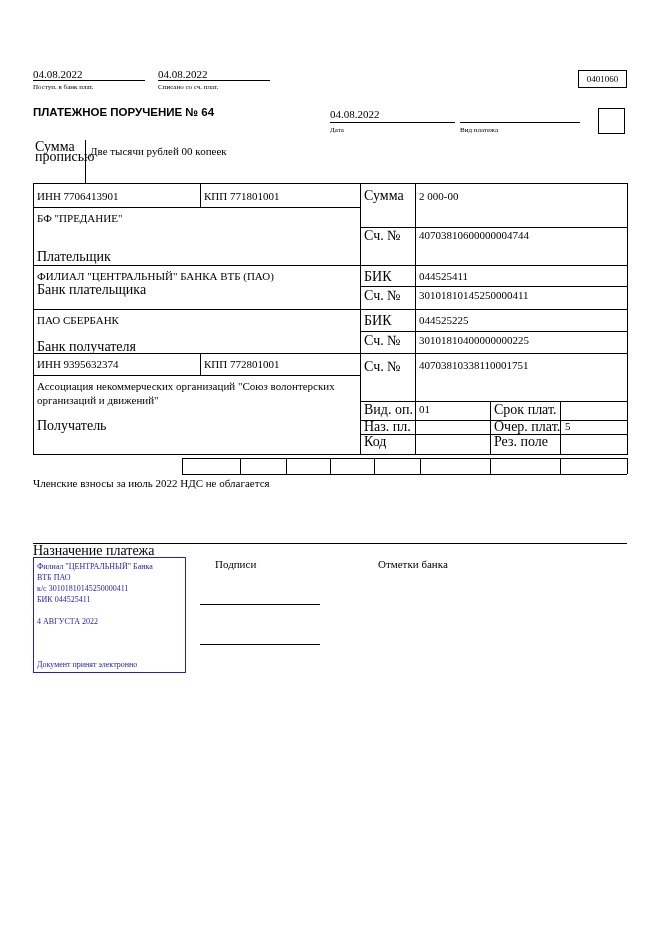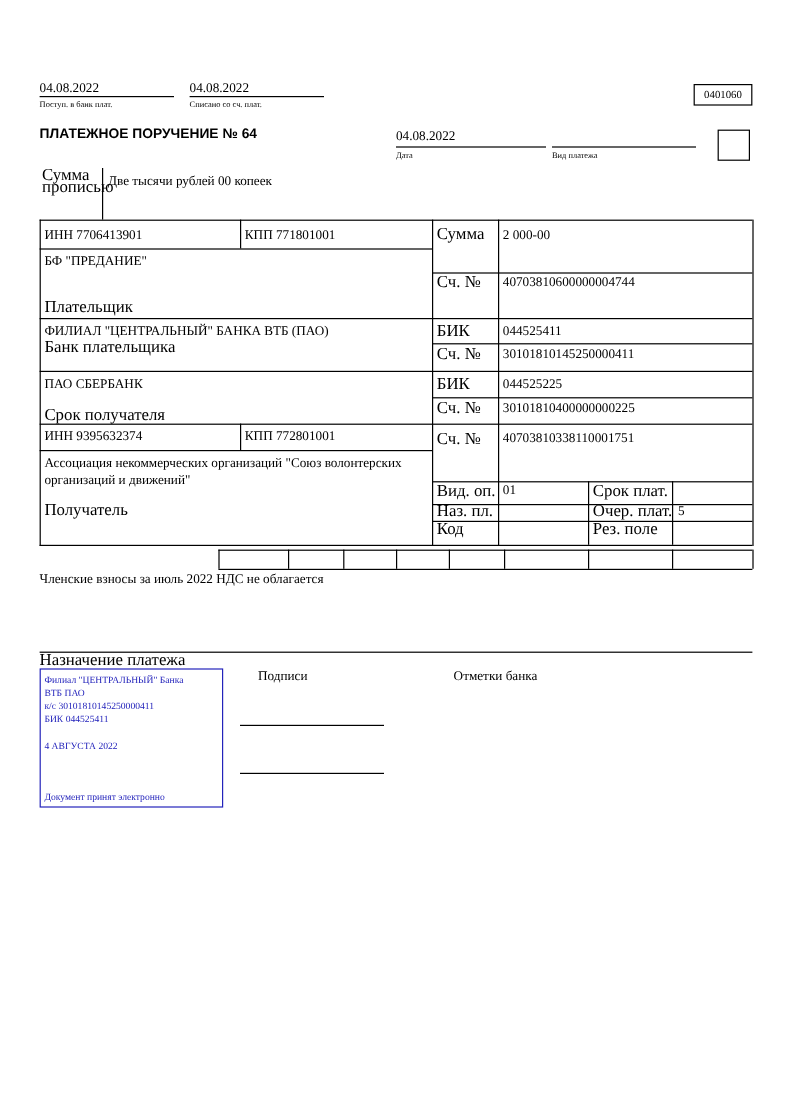--- a/index.html
+++ b/index.html
@@ -58,21 +58,21 @@
   <span class="t" style="left:419px;top:227px">044525411</span>
   <span class="t md" style="left:364px;top:248px">Сч. №</span>
   <span class="t" style="left:419px;top:246px">30101810145250000411</span>
   <span class="t md" style="left:37px;top:242px">Банк плательщика</span>
 
   <span class="t" style="left:37px;top:271px">ПАО СБЕРБАНК</span>
   <span class="t md" style="left:364px;top:273px">БИК</span>
   <span class="t" style="left:419px;top:271px">044525225</span>
   <span class="t md" style="left:364px;top:293px">Сч. №</span>
   <span class="t" style="left:419px;top:291px">30101810400000000225</span>
-  <span class="t md" style="left:37px;top:299px">Срок получателя</span>
+  <span class="t md" style="left:37px;top:299px">Банк получателя</span>
 
   <span class="t" style="left:37px;top:315px">ИНН 9395632374</span>
   <span class="t" style="left:204px;top:315px">КПП 772801001</span>
   <span class="t md" style="left:364px;top:319px">Сч. №</span>
   <span class="t" style="left:419px;top:316px">40703810338110001751</span>
   <span class="t wrap" style="left:37px;top:336px;width:320px;line-height:14px">Ассоциация некоммерческих организаций "Союз волонтерских организаций и движений"</span>
   <span class="t md" style="left:37px;top:378px">Получатель</span>
 
   <span class="t md" style="left:364px;top:362px">Вид. оп.</span>
   <span class="t" style="left:419px;top:360px">01</span>

